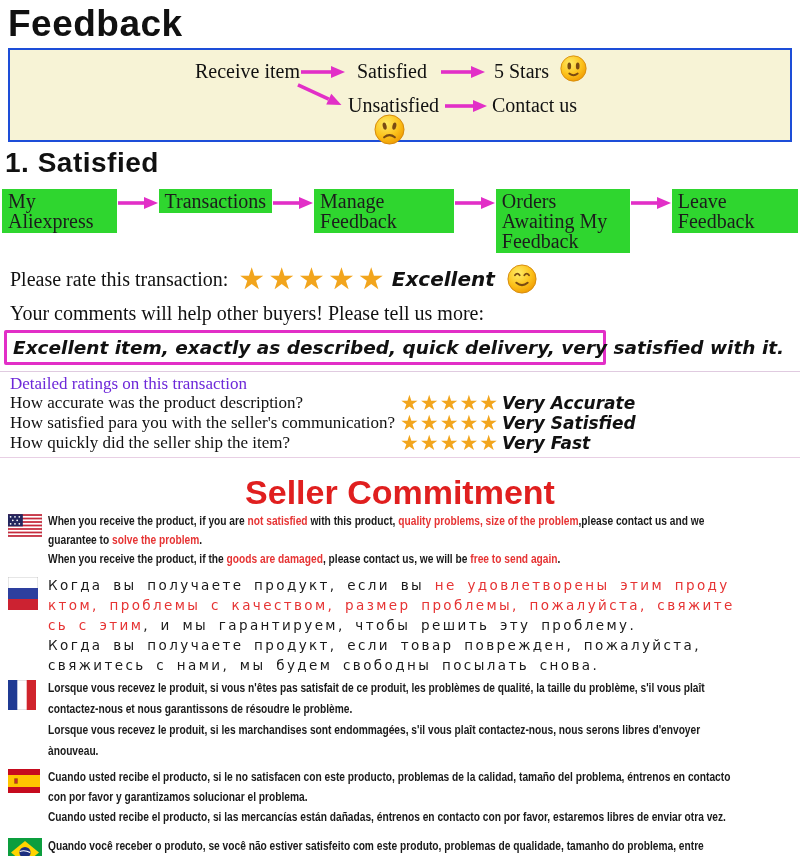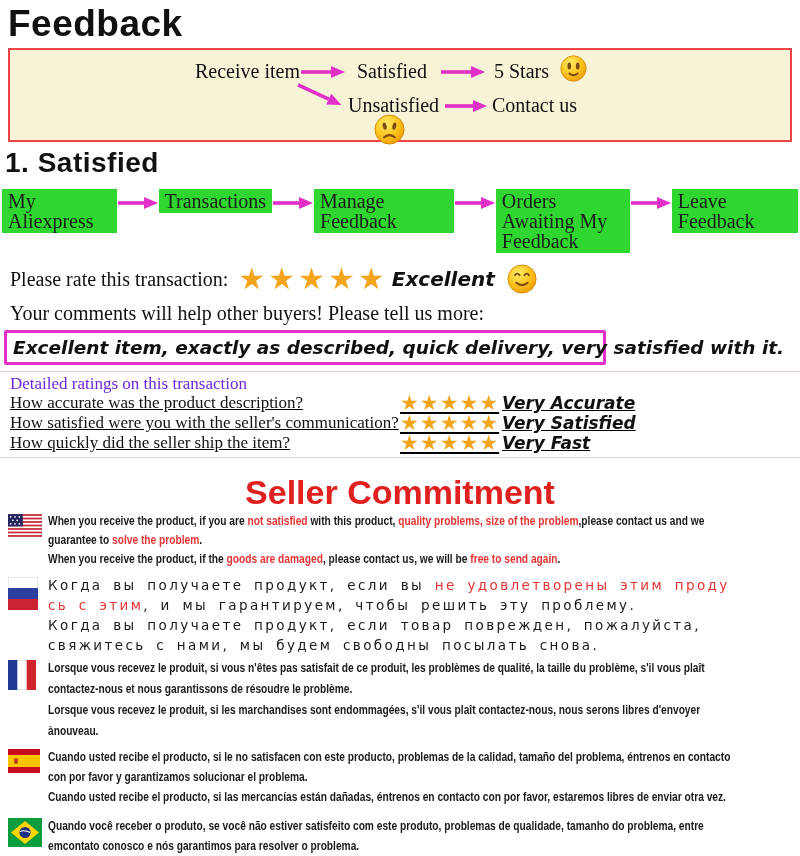--- a/index.html
+++ b/index.html
@@ -14,21 +14,21 @@
     letter-spacing:.5px;
   }
   .sec-heading{
     font-family:"Liberation Sans",sans-serif;font-weight:bold;
     font-size:28px;line-height:32px;margin:5px 0 0 5px;color:#111;
     letter-spacing:.5px;
   }
   
   .flow-box{
     position:relative;margin:2px 8px 0 8px;height:90px;
-    background:#f7f3d6;border:2px solid #ef4444;overflow:visible;
+    background:#f7f3d6;border:2px solid #1d4ed8;overflow:visible;
   }
   .flow-label{
     position:absolute;font-family:"Liberation Serif",serif;
     font-size:20px;color:#111;white-space:nowrap;
   }
   .arrow-wrap{position:absolute;line-height:0;}
   .diag{transform:rotate(25deg);transform-origin:0 0;}
   .emoji{position:absolute;line-height:0;}
   
   .green-flow{
@@ -64,21 +64,21 @@
   }
   
   .detailed{
     margin-top:6px;border-top:1px solid #e0cbe0;border-bottom:1px solid #e8cfe4;
     padding:2px 0 4px 0;
   }
   .detailed-heading{
     font-family:"Liberation Serif",serif;font-size:17px;line-height:19px;
     margin-left:10px;color:#6d28d9;
   }
-  .d-row{display:flex;align-items:flex-start;height:20px;text-decoration:underline;}
+  .d-row{display:flex;align-items:flex-start;height:20px;}
   .d-q{
     width:390px;margin-left:10px;font-family:"Liberation Serif",serif;
     font-size:17px;color:#111;white-space:nowrap;overflow:visible;
   }
   .d-stars{
     width:102px;color:#f2a51d;font-size:21px;letter-spacing:1px;
     line-height:20px;white-space:nowrap;
   }
   .d-label{
     font-family:"DejaVu Sans",sans-serif;font-weight:bold;font-style:italic;
@@ -218,21 +218,21 @@
 </div>
 
 <div class="detailed">
   <div class="detailed-heading">Detailed ratings on this transaction</div>
   <div class="d-row">
     <span class="d-q">How accurate was the product description?</span>
     <span class="d-stars">★★★★★</span>
     <span class="d-label">Very Accurate</span>
   </div>
   <div class="d-row">
-    <span class="d-q">How satisfied were you with the seller's communication?</span>
+    <span class="d-q">How satisfied para you with the seller's communication?</span>
     <span class="d-stars">★★★★★</span>
     <span class="d-label">Very Satisfied</span>
   </div>
   <div class="d-row">
     <span class="d-q">How quickly did the seller ship the item?</span>
     <span class="d-stars">★★★★★</span>
     <span class="d-label">Very Fast</span>
   </div>
 </div>
 
@@ -274,20 +274,21 @@
 <div class="lang-block mb-ru">
   <span class="flag">
     <svg width="30" height="33" viewBox="0 0 30 33">
         <rect width="30" height="33" fill="#fff" stroke="#aaa" stroke-width=".6"></rect>
         <rect y="11" width="30" height="11" fill="#2d3f9e"></rect>
         <rect y="22" width="30" height="11" fill="#cc2231"></rect>
       </svg>
   </span>
   <div class="lang-text ru">
       <div class="rich-line"><span>Когда вы получаете продукт, если вы </span><span class="red">не удовлетворены этим проду</span></div>
+      <div class="rich-line"><span class="red">ктом, проблемы с качеством, размер проблемы, пожалуйста, свяжите</span></div>
       <div class="rich-line"><span class="red">сь с этим</span><span>, и мы гарантируем, чтобы решить эту проблему.</span></div>
       <div class="rich-line"><span>Когда вы получаете продукт, если товар поврежден, пожалуйста,</span></div>
       <div class="rich-line"><span>свяжитесь с нами, мы будем свободны посылать снова.</span></div>
     </div>
 </div>
 
 <div class="lang-block mb-fr">
   <span class="flag">
     <svg width="28" height="30" viewBox="0 0 28 30">
         <rect width="28" height="30" fill="#fff" stroke="#aaa" stroke-width=".6"></rect>

